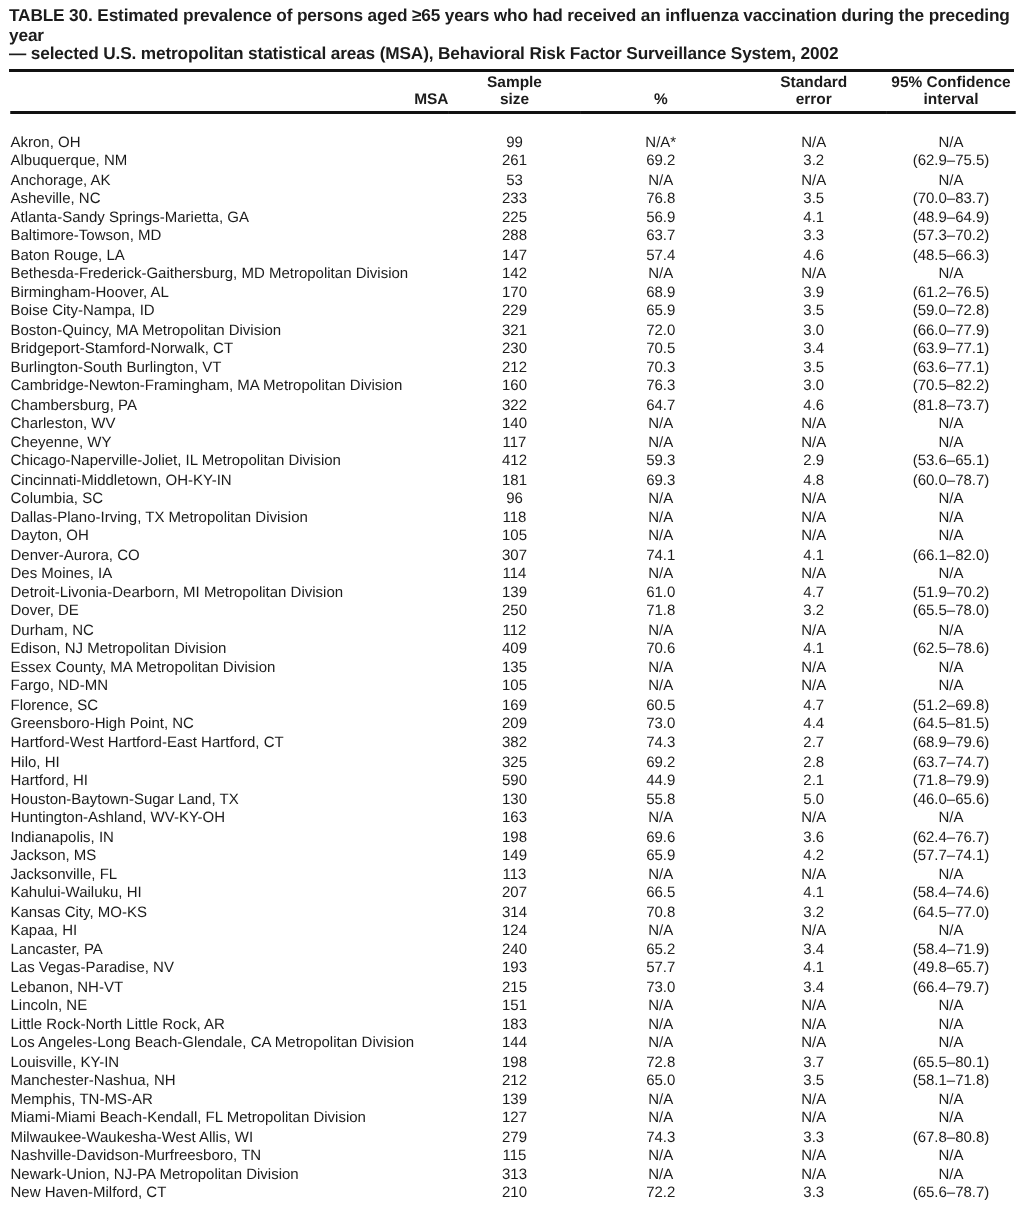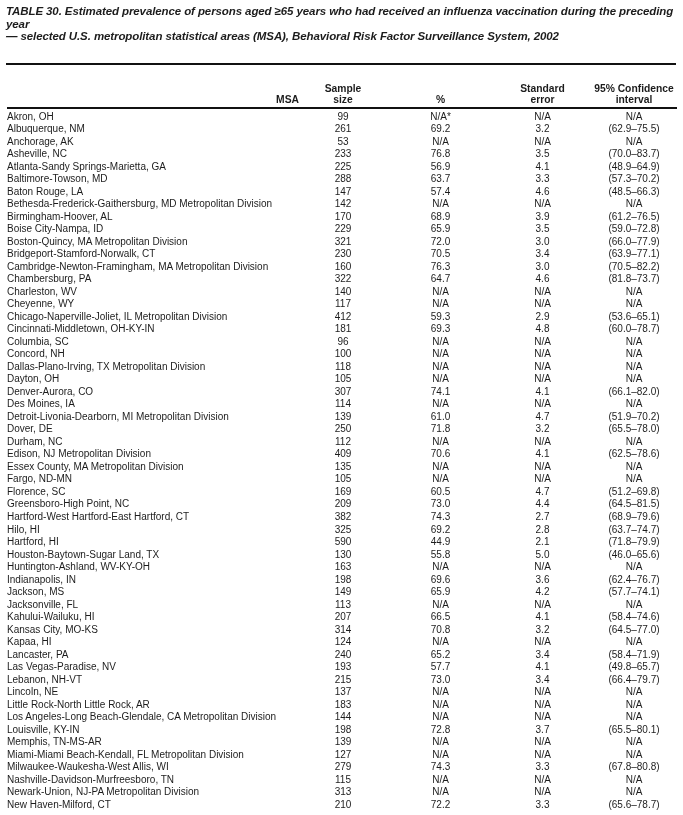--- a/index.html
+++ b/index.html
@@ -17,52 +17,51 @@
   }
   .page {
     padding: 5px 7px 0 6px;
   }
   .title {
     font-weight: bold;
     font-size: 11.5px;
     line-height: 12.5px;
     letter-spacing: -0.1px;
     border-bottom: 2px solid #111;
-    padding-bottom: 20px;
-    font-style: italic;
+    padding-bottom: 3px;
   }
   table {
     border-collapse: collapse;
     table-layout: fixed;
     width: 670px;
     margin-left: 1px;
   }
   thead th {
     font-weight: bold;
     font-size: 10.3px;
     line-height: 11px;
     vertical-align: bottom;
     white-space: pre-line;
     text-align: center;
     border-bottom: 2.5px solid #111;
-    padding: 18px 0 2px 0;
+    padding: 2px 0 2px 0;
   }
   thead th.msa-col {
     text-align: right;
   }
   tbody td {
     font-size: 10px;
     line-height: 12.52px;
     padding: 0;
     white-space: nowrap;
     overflow: visible;
     text-align: center;
   }
   tbody tr:first-child td {
-    padding-top: 2px;
+    padding-top: 14px;
   }
   tbody td:first-child {
     text-align: left;
   }
 </style>
 </head>
 <body>
 
 <div class="page">
   <div class="title">
@@ -169,20 +168,27 @@
           <td>(66.0–77.9)</td>
         </tr>
         <tr>
           <td>Bridgeport-Stamford-Norwalk, CT</td>
           <td>230</td>
           <td>70.5</td>
           <td>3.4</td>
           <td>(63.9–77.1)</td>
         </tr>
         <tr>
+          <td>Burlington-South Burlington, VT</td>
+          <td>212</td>
+          <td>70.3</td>
+          <td>3.5</td>
+          <td>(63.6–77.1)</td>
+        </tr>
+        <tr>
           <td>Cambridge-Newton-Framingham, MA Metropolitan Division</td>
           <td>160</td>
           <td>76.3</td>
           <td>3.0</td>
           <td>(70.5–82.2)</td>
         </tr>
         <tr>
           <td>Chambersburg, PA</td>
           <td>322</td>
           <td>64.7</td>
@@ -218,27 +224,20 @@
           <td>(60.0–78.7)</td>
         </tr>
         <tr>
           <td>Columbia, SC</td>
           <td>96</td>
           <td>N/A</td>
           <td>N/A</td>
           <td>N/A</td>
         </tr>
         <tr>
-          <td>Concord, NH</td>
-          <td>100</td>
-          <td>N/A</td>
-          <td>N/A</td>
-          <td>N/A</td>
-        </tr>
-        <tr>
           <td>Dallas-Plano-Irving, TX Metropolitan Division</td>
           <td>118</td>
           <td>N/A</td>
           <td>N/A</td>
           <td>N/A</td>
         </tr>
         <tr>
           <td>Dayton, OH</td>
           <td>105</td>
           <td>N/A</td>
@@ -408,21 +407,21 @@
         </tr>
         <tr>
           <td>Lebanon, NH-VT</td>
           <td>215</td>
           <td>73.0</td>
           <td>3.4</td>
           <td>(66.4–79.7)</td>
         </tr>
         <tr>
           <td>Lincoln, NE</td>
-          <td>137</td>
+          <td>151</td>
           <td>N/A</td>
           <td>N/A</td>
           <td>N/A</td>
         </tr>
         <tr>
           <td>Little Rock-North Little Rock, AR</td>
           <td>183</td>
           <td>N/A</td>
           <td>N/A</td>
           <td>N/A</td>
@@ -435,20 +434,27 @@
           <td>N/A</td>
         </tr>
         <tr>
           <td>Louisville, KY-IN</td>
           <td>198</td>
           <td>72.8</td>
           <td>3.7</td>
           <td>(65.5–80.1)</td>
         </tr>
         <tr>
+          <td>Manchester-Nashua, NH</td>
+          <td>212</td>
+          <td>65.0</td>
+          <td>3.5</td>
+          <td>(58.1–71.8)</td>
+        </tr>
+        <tr>
           <td>Memphis, TN-MS-AR</td>
           <td>139</td>
           <td>N/A</td>
           <td>N/A</td>
           <td>N/A</td>
         </tr>
         <tr>
           <td>Miami-Miami Beach-Kendall, FL Metropolitan Division</td>
           <td>127</td>
           <td>N/A</td>

